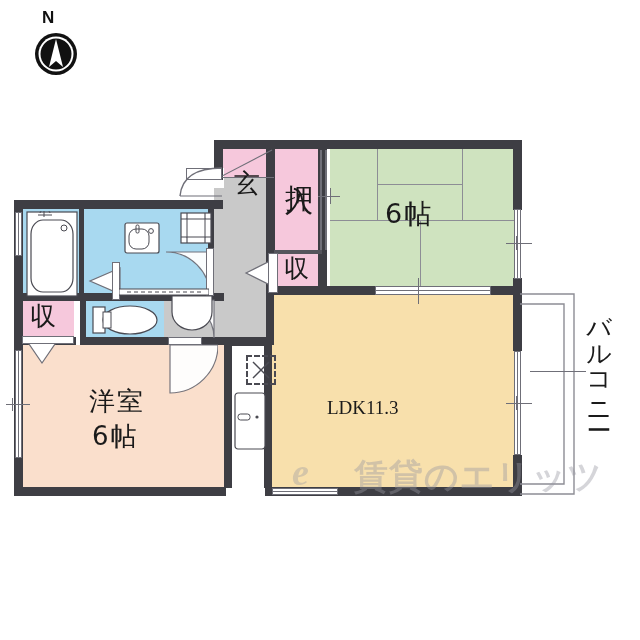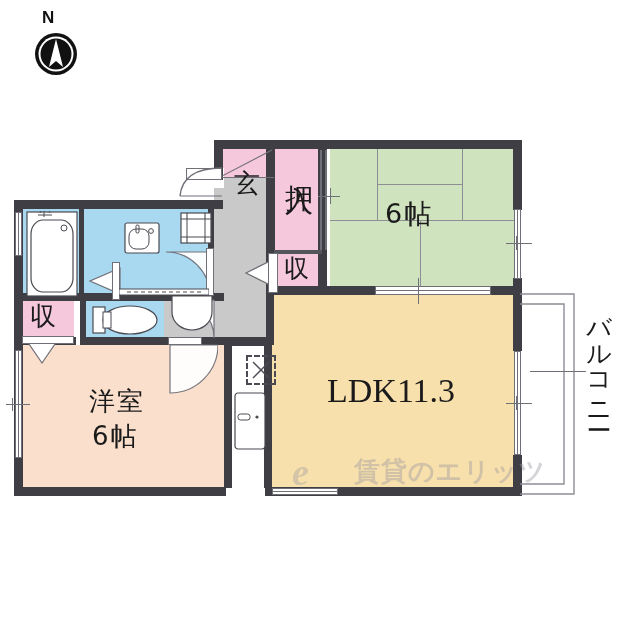--- a/index.html
+++ b/index.html
@@ -80,21 +80,21 @@
   
   #watermark {
     position: absolute;
     left: 292px; top: 448px;
     width: 290px; height: 48px;
     pointer-events: none;
   }
   #wm-text {
     position: absolute; left: 62px; top: 6px;
     font-family: Liberation Serif, serif;
-    font-size: 26px;
+    font-size: 34px;
     font-weight: bold;
     color: rgba(150,150,160,0.40);
     white-space: nowrap;
     letter-spacing: 1px;
   }
   #wm-mark {
     position: absolute; left: 0px; top: 2px;
     font-family: "Liberation Serif", serif;
     font-size: 38px;
     font-style: italic;
@@ -315,21 +315,21 @@
   </svg>
 
   <svg class="abs" style="left:518px; top:288px; width:64px; height:212px;" viewBox="0 0 64 212">
     <polyline points="2,6 56,6 56,206 2,206" fill="none" stroke="#8d8d95" stroke-width="1.4"></polyline>
     <polyline points="2,16 46,16 46,196 2,196" fill="none" stroke="#8d8d95" stroke-width="1.4"></polyline>
   </svg>
   <div class="openline" style="left:530px; top:371px; width:56px; height:1px;"></div>
 
   <div class="lbl" style="left:385px; top:200px; font-size:27px; letter-spacing:2px;">6帖</div>
 
-  <div class="lbl lbl-serif" style="left:327px; top:374px; font-size:34px; letter-spacing:0px;">LDK11.3</div>
+  <div class="lbl lbl-serif" style="left:327px; top:398px; font-size:19px; letter-spacing:0px;">LDK11.3</div>
 
   <div class="lbl" style="left:89px; top:388px; font-size:26px; letter-spacing:2px;">洋室</div>
   <div class="lbl" style="left:92px; top:423px; font-size:26px; letter-spacing:2px;">6帖</div>
 
   <div class="lbl" style="left:234px; top:170px; font-size:26px;">玄</div>
 
   <div class="vlabel" style="left:284px; top:163px; font-size:28px;">押入</div>
 
   <div class="lbl" style="left:284px; top:256px; font-size:25px;">収</div>
 

